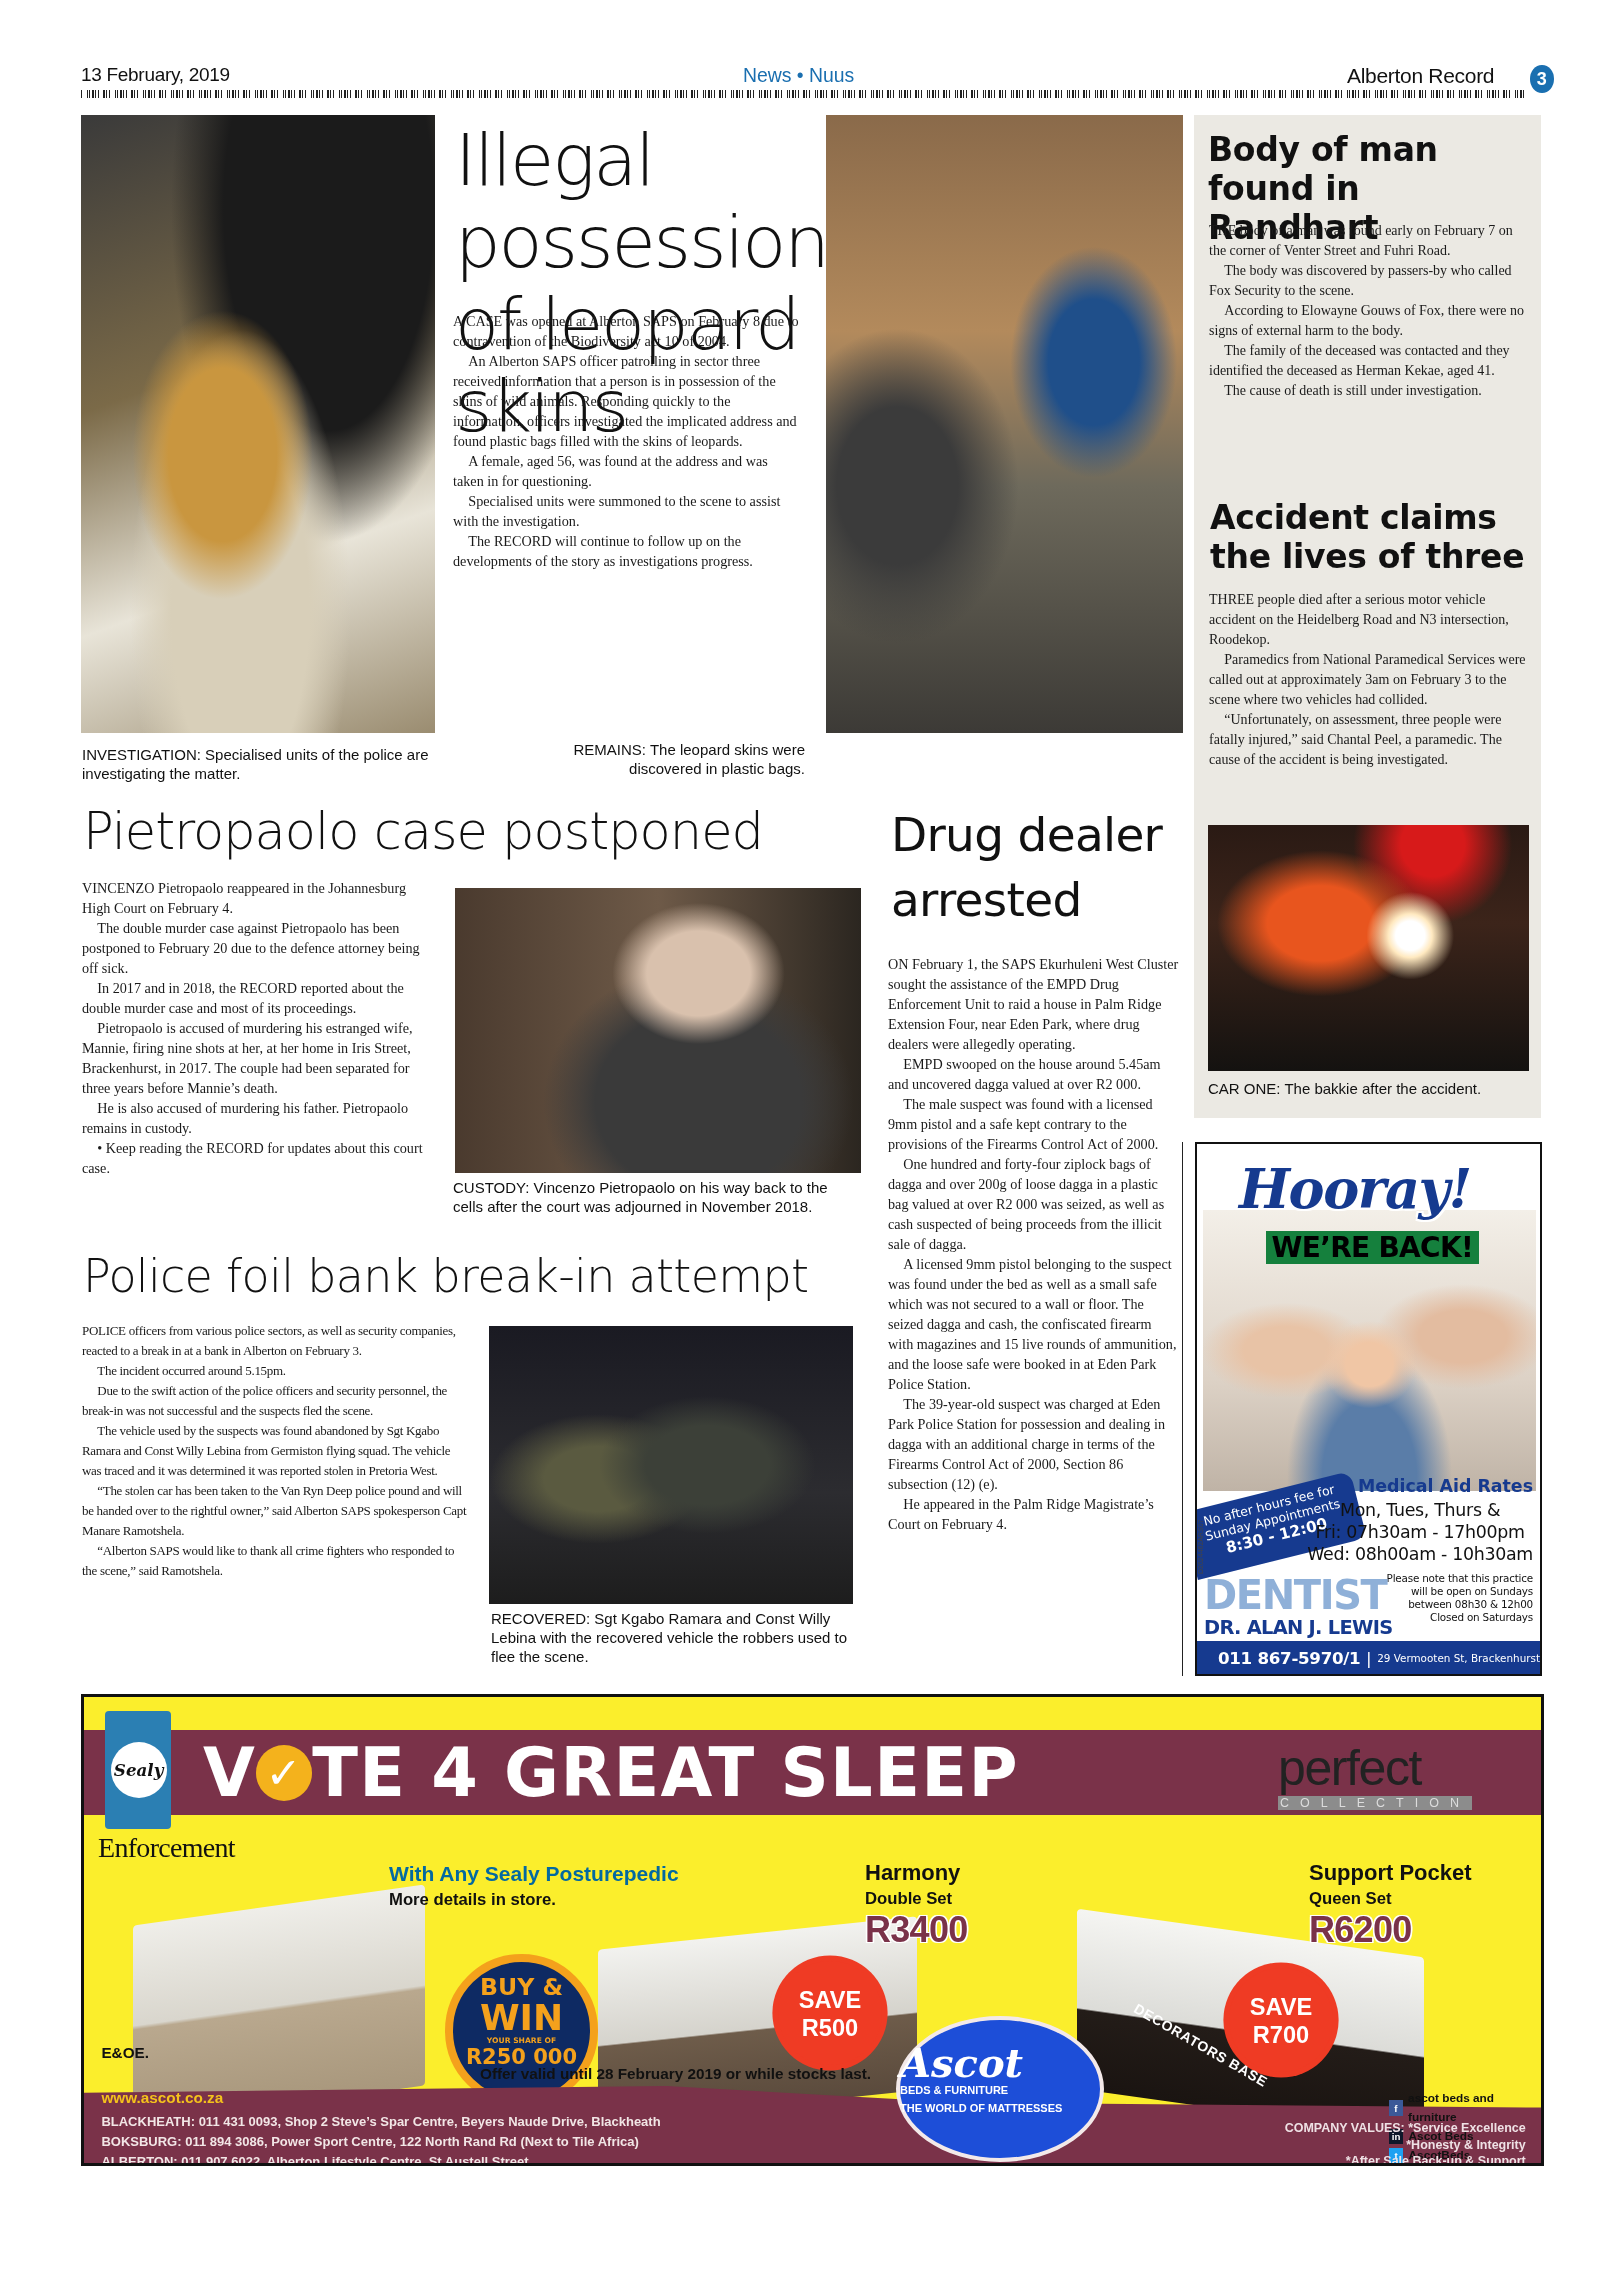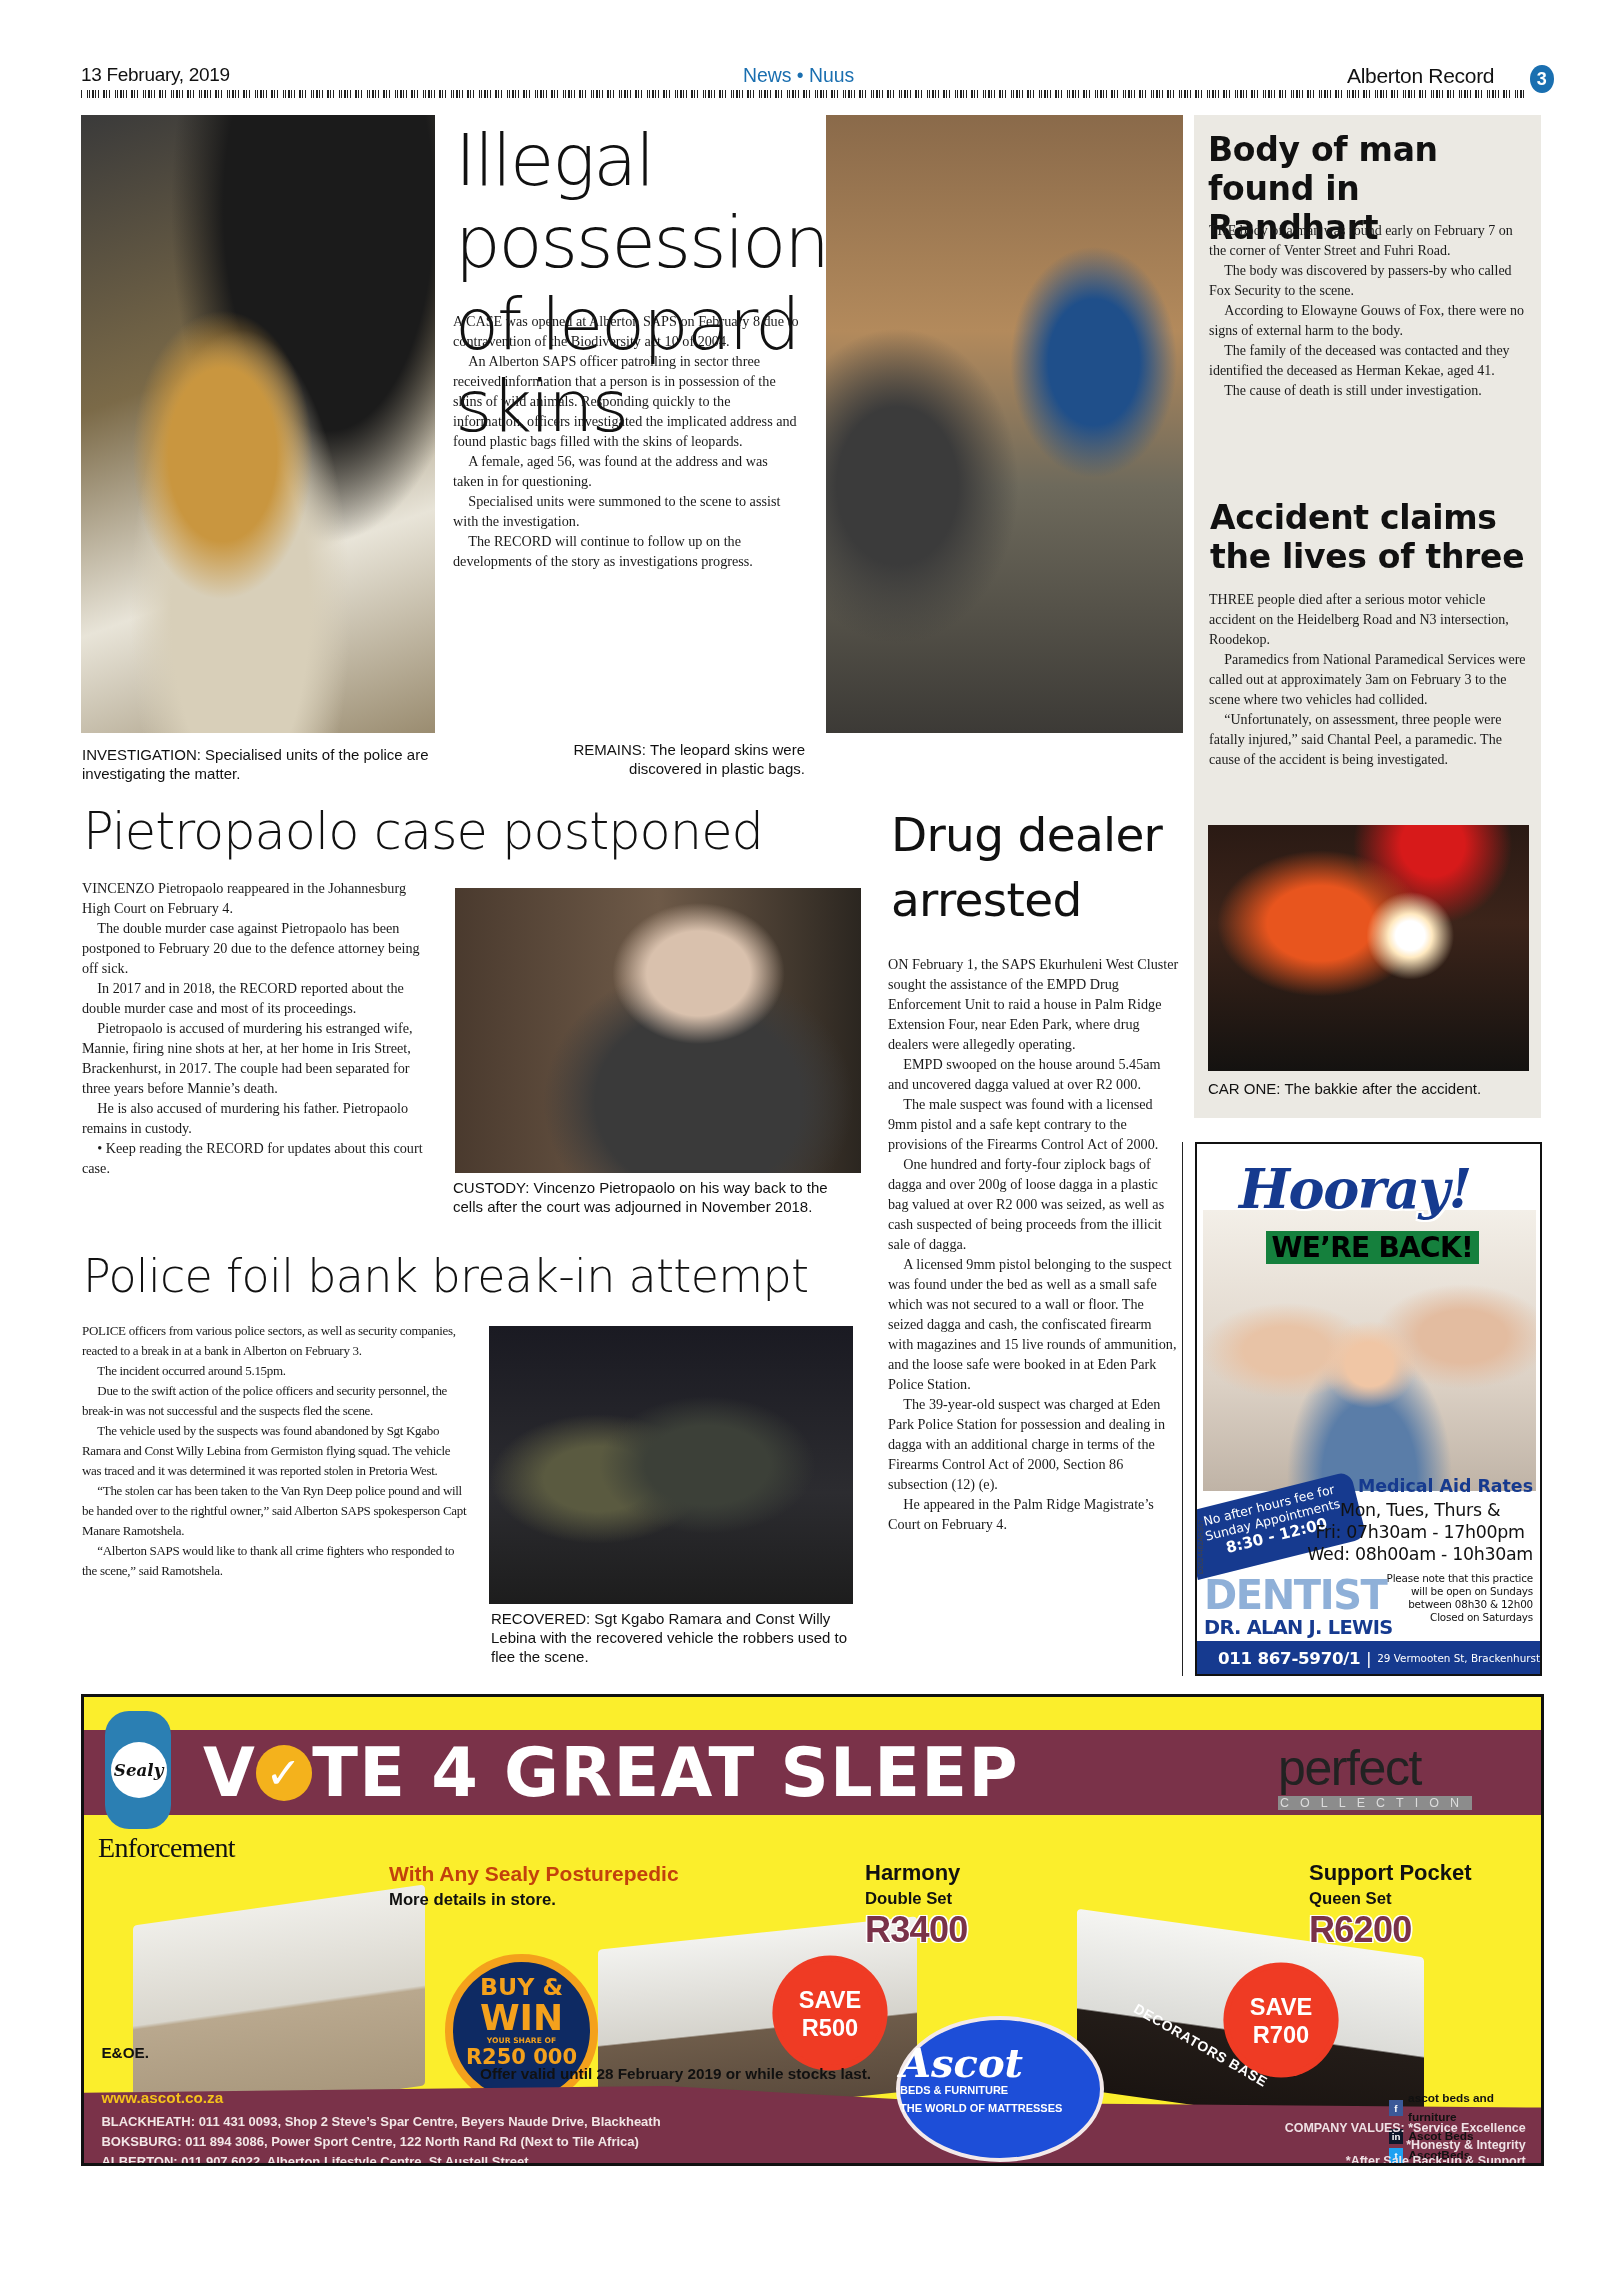--- a/index.html
+++ b/index.html
@@ -103,28 +103,28 @@
   .d-dentist { position: absolute; left: 7px; top: 430px; font-family: "DejaVu Sans", sans-serif; font-weight: bold; font-size: 40px; color: #8fb0d8; letter-spacing: -1.4px; line-height: 42px; }
   .d-dr { position: absolute; left: 7px; top: 472px; font-family: "DejaVu Sans", sans-serif; font-weight: bold; font-size: 19.4px; color: #163a8f; letter-spacing: -0.7px; }
   .d-footer { position: absolute; left: 0; bottom: 0; width: 100%; height: 33px; background: #163a8f; color: #fff; display: flex; align-items: center; padding-left: 21px; font-family: "DejaVu Sans", sans-serif; }
   .d-phone { font-weight: bold; font-size: 16.7px; letter-spacing: -0.3px; }
   .d-sep { margin: 0 5.6px; font-size: 16.7px; }
   .d-addr { font-size: 10.4px; }
 
   
   .ascot { left: 81px; top: 1694px; width: 1463px; height: 472px; border: 3.5px solid #111; background: #fbee2c; overflow: hidden; }
   .a-band { position: absolute; left: 0; top: 33px; width: 100%; height: 85px; background: #7a3249; }
-  .a-sealy-logo { position: absolute; left: 21px; top: 14px; width: 66px; height: 118px; background: #2b7fb3; clip-path: polygon(0 0, 100% 0, 100% 100%, 0 100%); border-radius: 24px; }
+  .a-sealy-logo { position: absolute; left: 21px; top: 14px; width: 66px; height: 118px; background: #2b7fb3; clip-path: polygon(0 0, 100% 0, 100% 100%, 0 100%); border-radius: 4px; }
   .a-sealy-inner { position: absolute; left: 5.6px; top: 31px; width: 56px; height: 56px; background: #fff; border-radius: 50%; display: flex; align-items: center; justify-content: center; font-family: "DejaVu Serif", serif; font-style: italic; font-weight: bold; font-size: 16.7px; color: #111; }
   .a-posture { position: absolute; left: 14px; top: 135px; font-family: "Liberation Serif", serif; font-size: 28px; color: #111; letter-spacing: -0.7px; }
   .a-title { position: absolute; left: 119px; top: 40px; font-family: "DejaVu Sans", sans-serif; font-weight: bold; font-size: 67px; color: #fff; letter-spacing: 1.4px; line-height: 72px; }
   .a-title .tick { display: inline-block; width: 56px; height: 56px; border-radius: 50%; background: #f4b21c; vertical-align: middle; position: relative; top: -4.2px; color: #fff; text-align: center; line-height: 56px; font-size: 43px; }
   .a-perfect { position: absolute; left: 1194px; top: 42px; font-family: "Liberation Sans", sans-serif; font-size: 50px; color: #222; letter-spacing: -1.4px; }
   .a-collection { position: absolute; left: 1194px; top: 99px; width: 194px; background: #8c8c8c; color: #ddd; font-family: "Liberation Sans", sans-serif; font-size: 12.5px; letter-spacing: 11px; text-align: center; }
-  .a-with { position: absolute; left: 305px; top: 165px; font-family: "Liberation Sans", sans-serif; font-weight: bold; font-size: 21px; color: #c2410c; }
+  .a-with { position: absolute; left: 305px; top: 165px; font-family: "Liberation Sans", sans-serif; font-weight: bold; font-size: 21px; color: #0369a1; }
   .a-more { position: absolute; left: 305px; top: 193px; font-family: "Liberation Sans", sans-serif; font-weight: bold; font-size: 16.7px; color: #111; }
   .a-prod { position: absolute; font-family: "Liberation Sans", sans-serif; color: #111; }
   .a-prod .n { font-weight: bold; font-size: 22px; }
   .a-prod .s { font-weight: bold; font-size: 16.7px; margin-top: 2.8px; }
   .a-prod .p { font-weight: bold; font-size: 36px; color: #7a3249; text-shadow: 1.4px 1.4px 0 #fff, -1.4px -1.4px 0 #fff, 1.4px -1.4px 0 #fff, -1.4px 1.4px 0 #fff; letter-spacing: -0.7px; }
   .a-prod1 { left: 781px; top: 163px; }
   .a-prod2 { left: 1225px; top: 163px; }
   .bed { position: absolute; background: linear-gradient(180deg, #f2f2ef 0%, #d5d3cc 55%, #6e5c4a 56%, #5a4a3c 100%); border-radius: 4.2px; }
   .bed1 { left: 49px; top: 208px; width: 292px; height: 201px; transform: skewY(-8deg); background: linear-gradient(180deg, #efeee9 0%, #d9d6cd 50%, #b9a88e 52%, #a8977c 100%); }
   .bed2 { left: 514px; top: 236px; width: 319px; height: 174px; transform: skewY(-6deg); }

